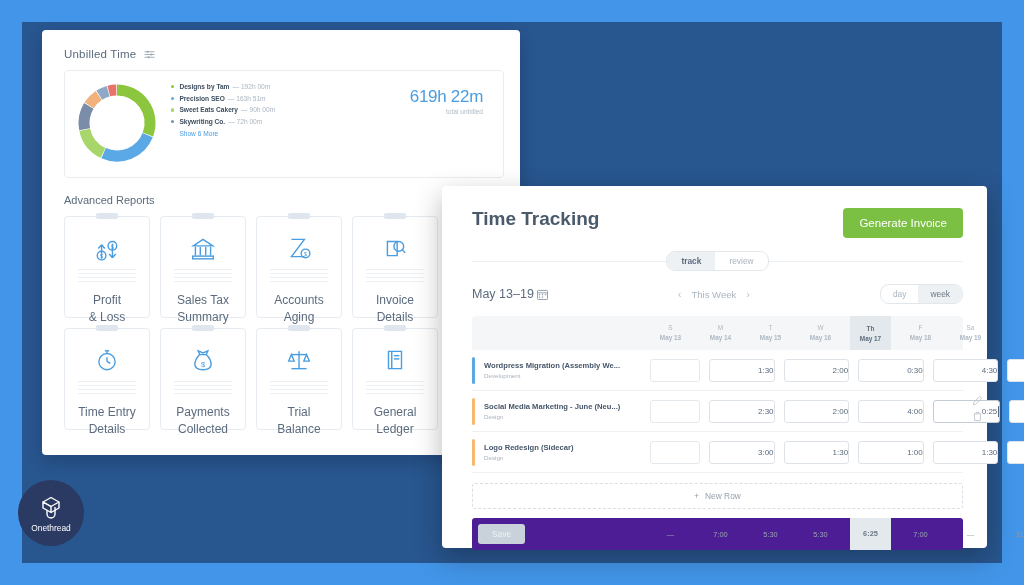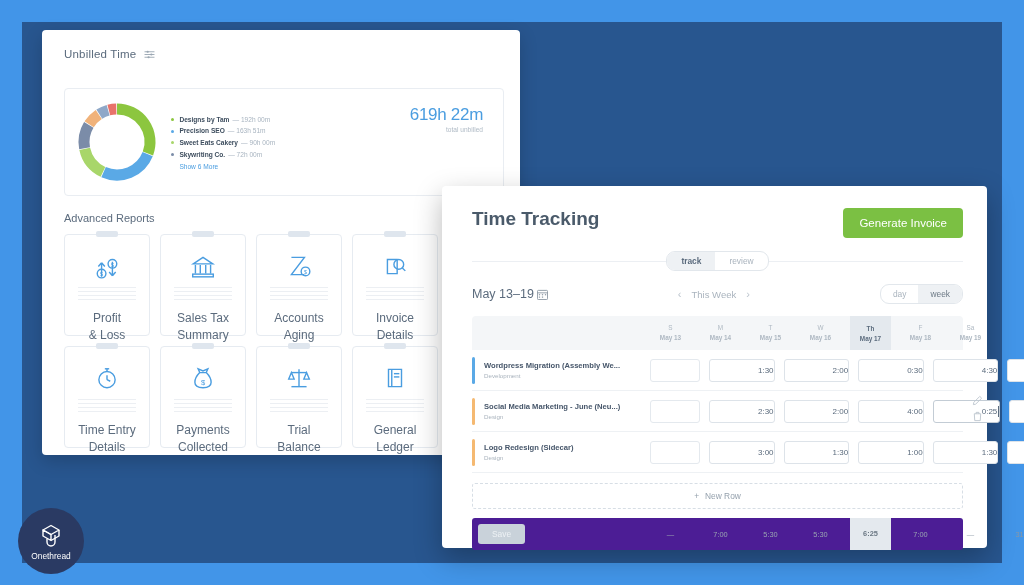--- a/index.html
+++ b/index.html
@@ -28,26 +28,25 @@
     box-shadow: 0 6px 18px rgba(0,0,0,0.18);
     padding: 18px 16px 10px 22px;
   }
   .section-head {
     display: flex; align-items: center; gap: 8px;
     font-size: 11.5px; color: #5b6b7d; letter-spacing: .2px;
   }
   .slider-icon { display:block; }
 
   .unbilled-card {
-    margin-top: 28px;
+    margin-top: 10px;
     border: 1px solid #e9edf2;
     border-radius: 4px;
     height: 108px;
     display: flex;
-    align-items: center;
     padding: 10px 14px 10px 10px;
     background: #fff;
   }
   .donut-wrap { width: 84px; height: 84px; flex: 0 0 84px; position: relative; }
   .donut-hole {
     position: absolute; left: 50%; top: 50%;
     transform: translate(-50%,-50%);
     width: 46px; height: 46px; border-radius: 50%;
     background: #fff;
   }
@@ -209,21 +208,21 @@
   .foot-spacer { flex:0 0 125px; }
   .foot-cell {
     flex:0 0 41px; margin-right:9px; text-align:center;
     font-size:7.4px; color:#9aa6b2;
   }
   .foot-cell.today { background:#e4e9ee; height:32px; line-height:32px; color:#6b7884; font-weight:bold; }
   .foot-total { flex:0 0 34px; text-align:right; font-size:7.4px; color:#8b97a3; }
 
   
   .logo {
-    position:absolute; left:18px; top:508px;
+    position:absolute; left:18px; top:480px;
     width:66px; height:66px; border-radius:50%;
     background:#2a3a63;
     display:flex; flex-direction:column;
     align-items:center; justify-content:center; gap:3px;
   }
   .logo-text { font-size:8.4px; color:#ffffff; }
 </style>
 </head>
 <body>
 

